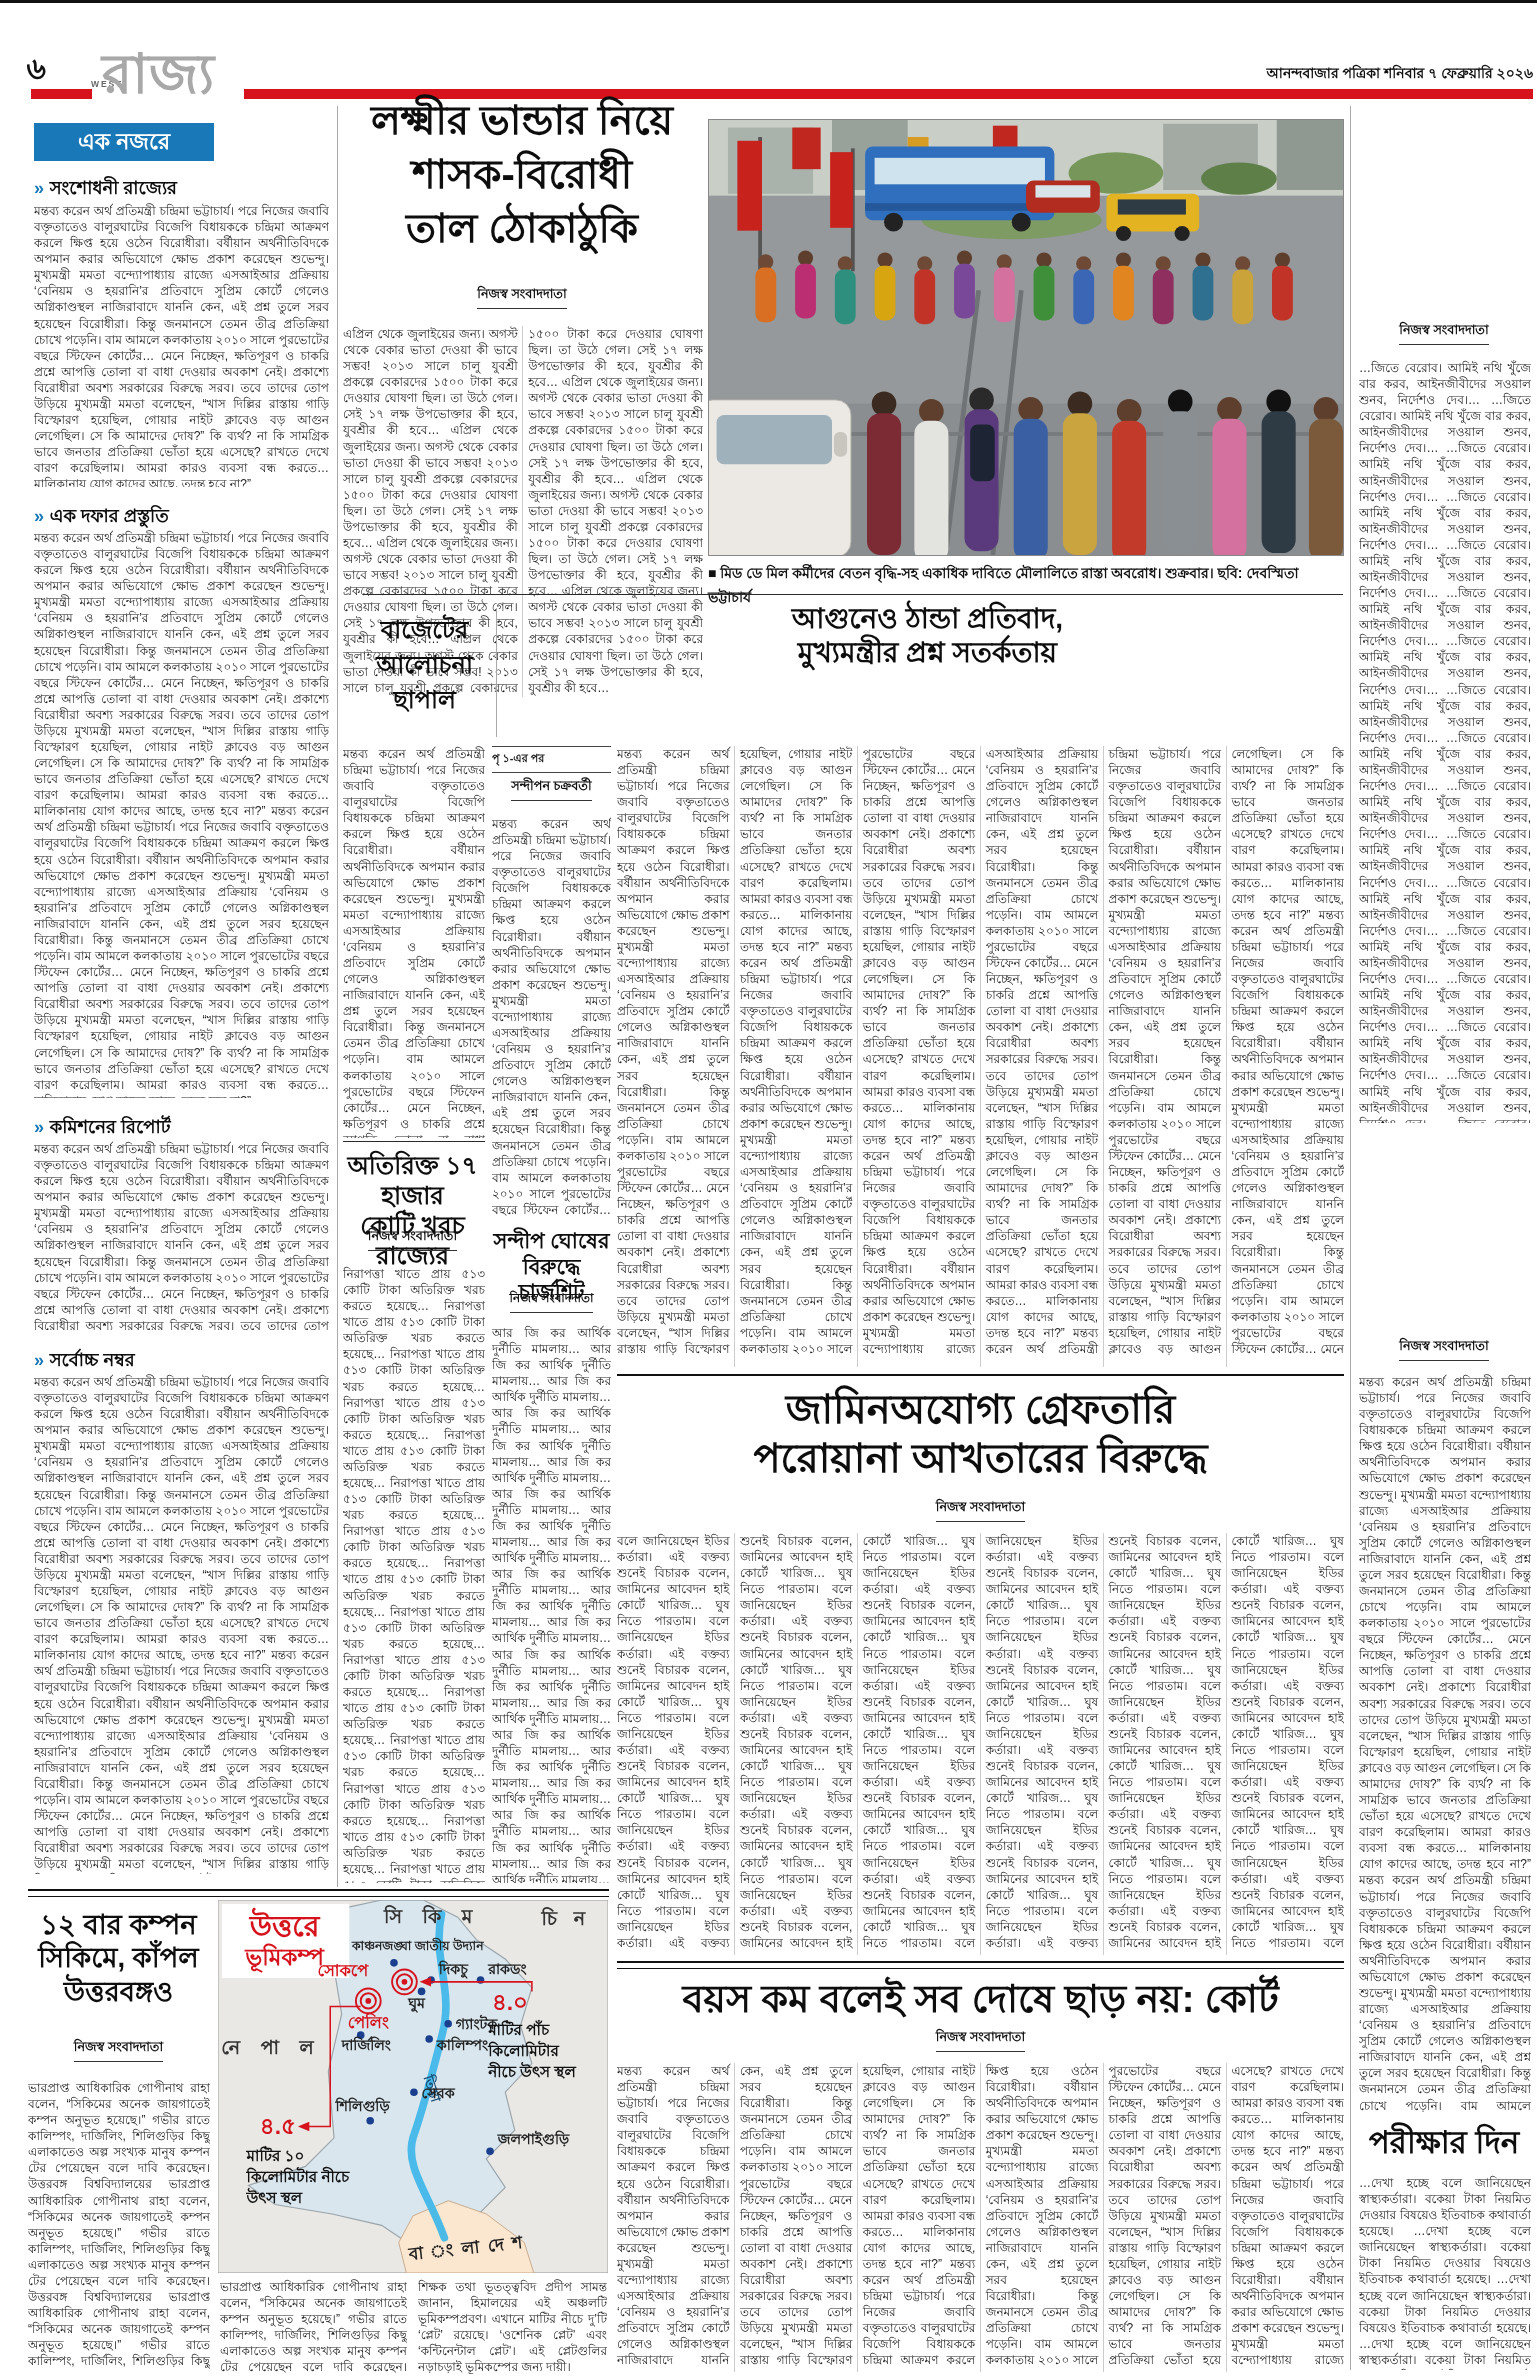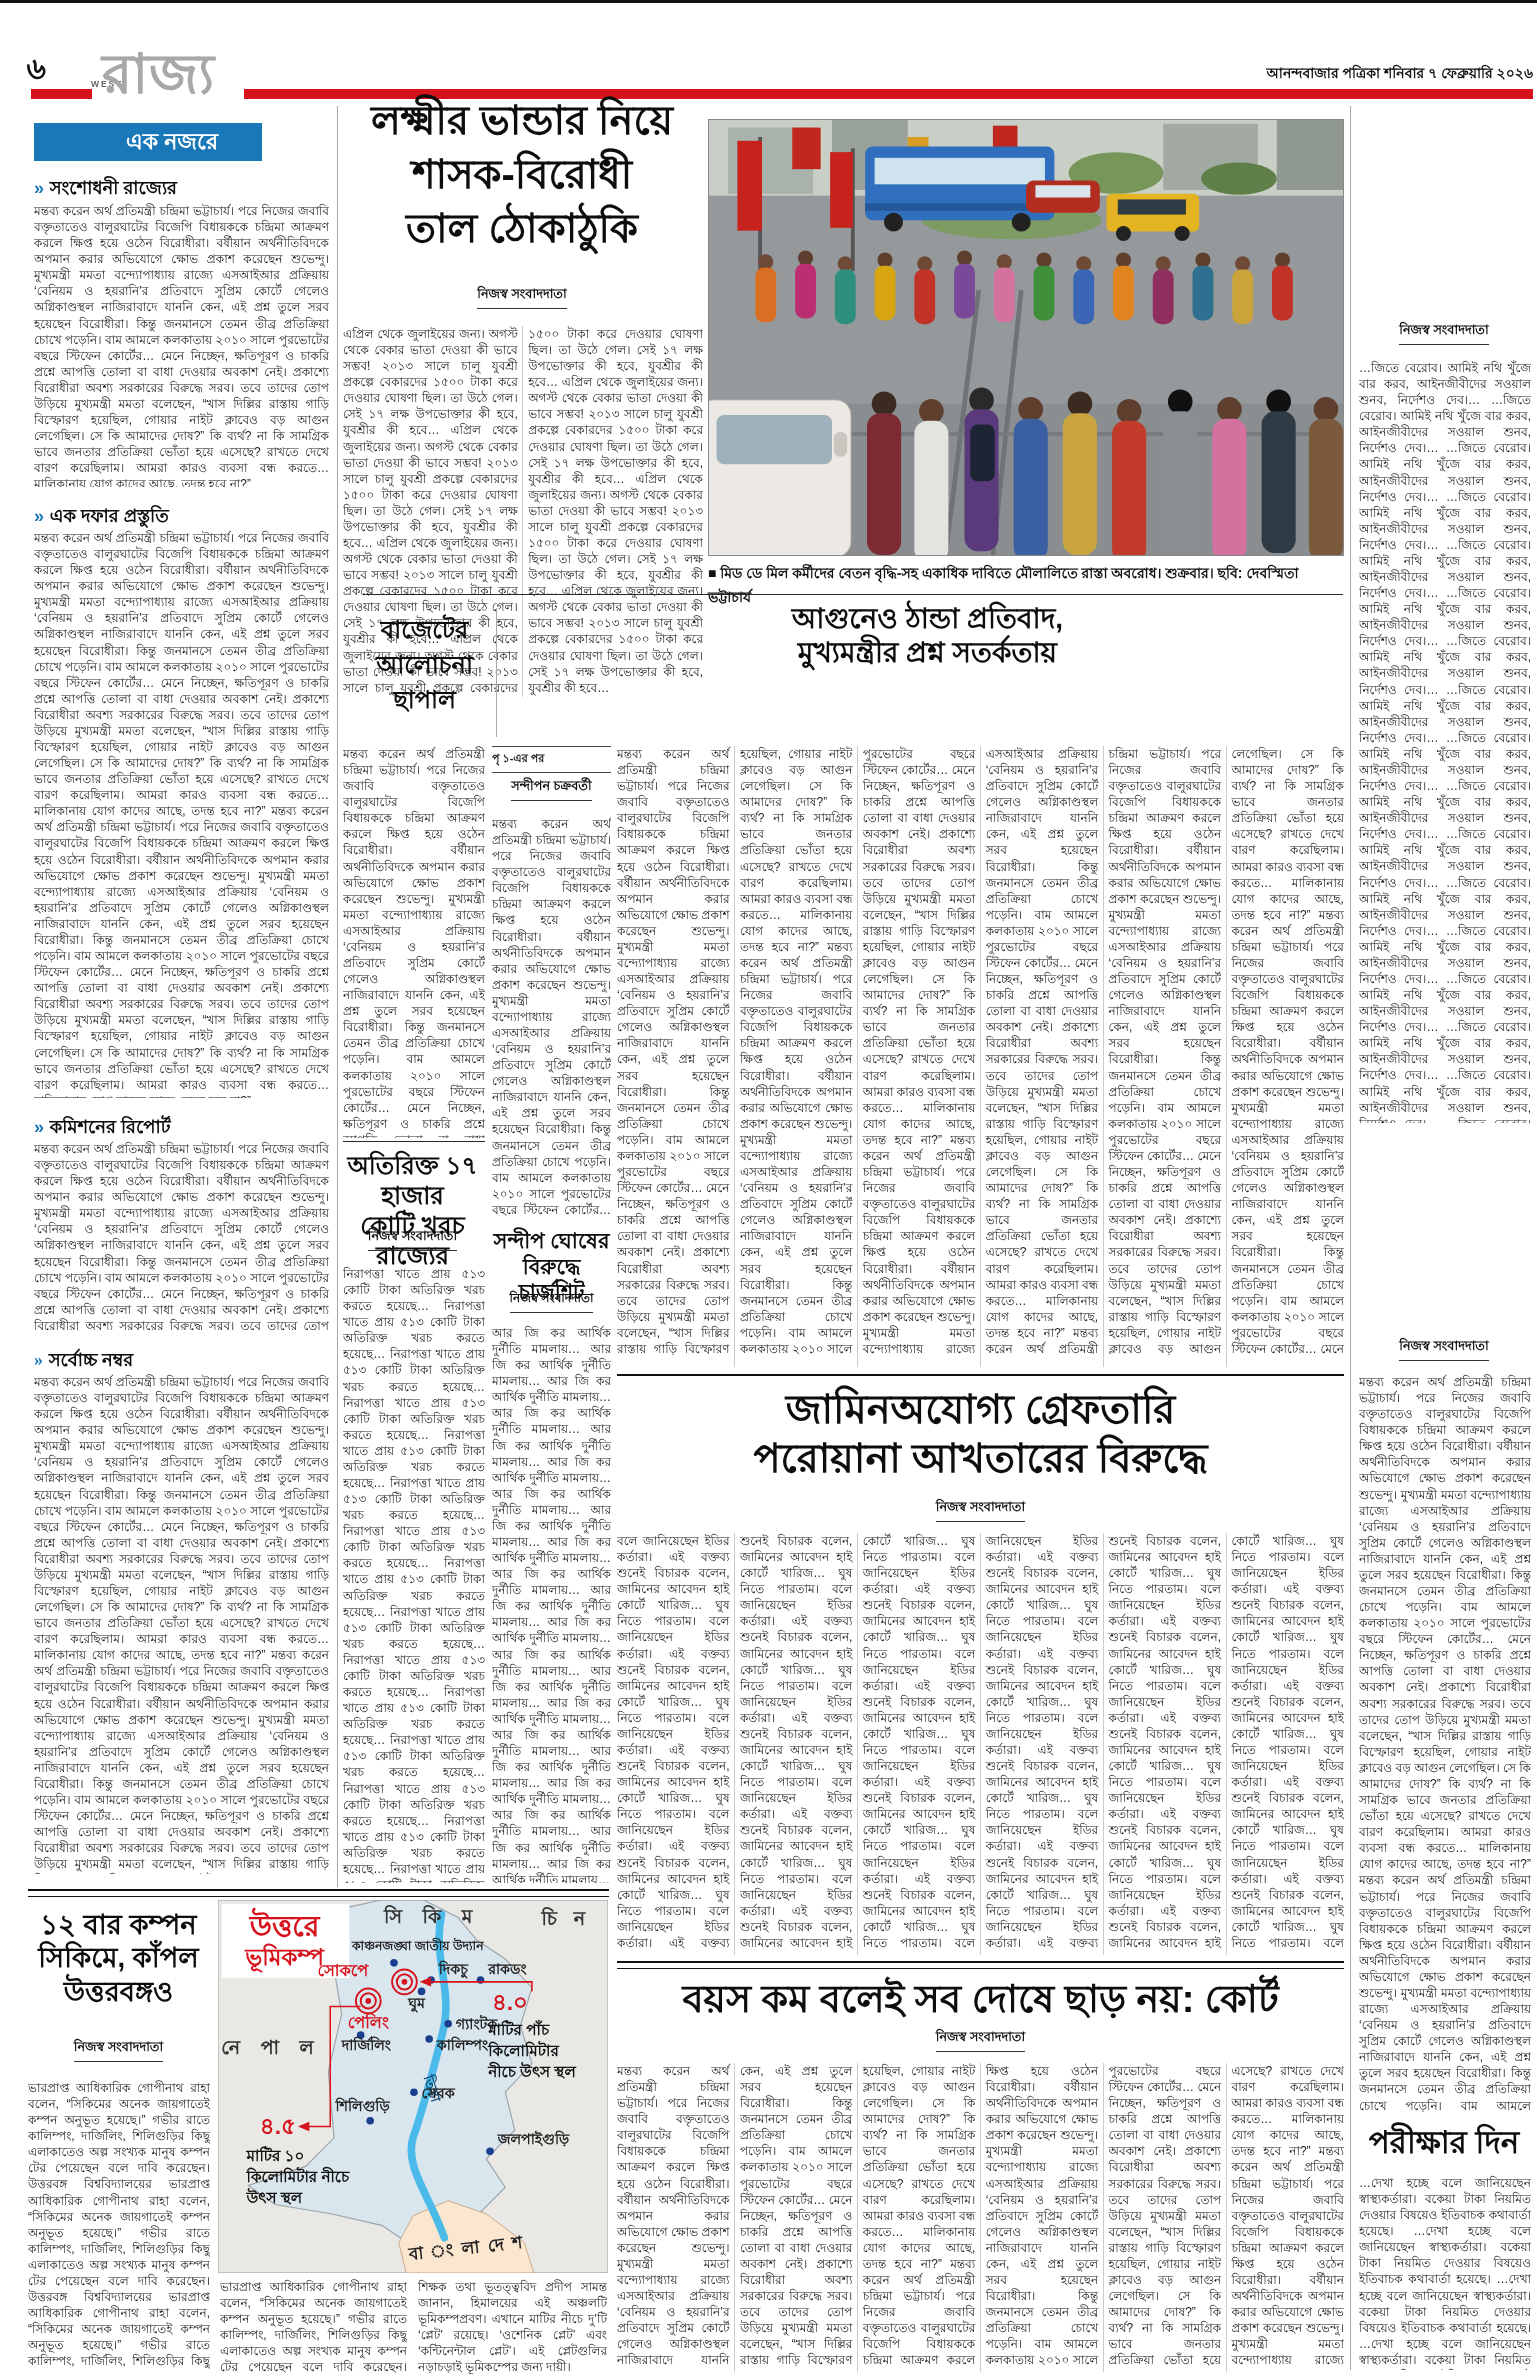--- a/index.html
+++ b/index.html
@@ -11,21 +11,21 @@
   .cols{column-gap:10.4px;column-rule:0.9px solid #cccccc;}
   .byline{font-weight:700;font-size:12.8px;text-align:center;color:#111;}
   .byline span{display:inline-block;border-bottom:1.4px solid #333;padding-bottom:2.8px;}
   .rule-h{background:#2a2a2a;height:0.9px;}
   .rule-v{background:#a9a9a9;width:0.9px;}
   .drule{height:4.7px;border-top:2.4px solid #111;border-bottom:1.4px solid #111;}
   .kicker{font-weight:800;font-size:24px;line-height:1.45;text-align:center;white-space:pre-line;color:#0d0d0d;}
   .continued{font-weight:800;font-size:11px;text-align:left;border-top:0.9px solid #444;border-bottom:0.9px solid #444;padding:2.8px 0;}
   .brief-head{font-weight:800;font-size:18px;color:#0d0d0d;}
   .brief-head .mark{color:#1878b8;margin-right:5.7px;}
-  .box-title{background:#1878b8;color:#fff;font-weight:800;font-size:22px;text-align:center;line-height:38px;padding-left:48px;}
+  .box-title{background:#1878b8;color:#fff;font-weight:800;font-size:22px;text-align:center;line-height:38px;}
   .masthead{font-weight:800;font-size:55px;color:#a8a8a8;letter-spacing:0.9px;}
   .edition{font-size:8.5px;letter-spacing:1.9px;color:#666;font-weight:700;}
   .pagenum{font-weight:800;font-size:30px;color:#111;}
   .dateline{font-weight:700;font-size:14px;color:#111;text-align:right;}
   .caption{font-weight:700;font-size:14px;color:#111;}
   .redbar{background:#d6131c;}
 </style>
 </head>
 <body>
 
@@ -53,21 +53,21 @@
   <div class="abs brief-head" style="left:34px;top:502px;width:295px;">
     <span class="mark">»</span><span>এক দফার প্রস্তুতি</span>
   </div>
   <div class="abs body" style="left:34px;top:530px;width:295px;height:568px;">মন্তব্য করেন অর্থ প্রতিমন্ত্রী চন্দ্রিমা ভট্টাচার্য। পরে নিজের জবাবি বক্তৃতাতেও বালুরঘাটের বিজেপি বিধায়ককে চন্দ্রিমা আক্রমণ করলে ক্ষিপ্ত হয়ে ওঠেন বিরোধীরা। বর্ষীয়ান অর্থনীতিবিদকে অপমান করার অভিযোগে ক্ষোভ প্রকাশ করেছেন শুভেন্দু। মুখ্যমন্ত্রী মমতা বন্দ্যোপাধ্যায় রাজ্যে এসআইআর প্রক্রিয়ায় ‘বেনিয়ম ও হয়রানি’র প্রতিবাদে সুপ্রিম কোর্টে গেলেও অগ্নিকাণ্ডস্থল নাজিরাবাদে যাননি কেন, এই প্রশ্ন তুলে সরব হয়েছেন বিরোধীরা। কিন্তু জনমানসে তেমন তীব্র প্রতিক্রিয়া চোখে পড়েনি। বাম আমলে কলকাতায় ২০১০ সালে পুরভোটের বছরে স্টিফেন কোর্টের… মেনে নিচ্ছেন, ক্ষতিপূরণ ও চাকরি প্রশ্নে আপত্তি তোলা বা বাধা দেওয়ার অবকাশ নেই। প্রকাশ্যে বিরোধীরা অবশ্য সরকারের বিরুদ্ধে সরব। তবে তাদের তোপ উড়িয়ে মুখ্যমন্ত্রী মমতা বলেছেন, “খাস দিল্লির রাস্তায় গাড়ি বিস্ফোরণ হয়েছিল, গোয়ার নাইট ক্লাবেও বড় আগুন লেগেছিল। সে কি আমাদের দোষ?” কি ব্যর্থ? না কি সামগ্রিক ভাবে জনতার প্রতিক্রিয়া ভোঁতা হয়ে এসেছে? রাখতে দেখে বারণ করেছিলাম। আমরা কারও ব্যবসা বন্ধ করতে… মালিকানায় যোগ কাদের আছে, তদন্ত হবে না?” মন্তব্য করেন অর্থ প্রতিমন্ত্রী চন্দ্রিমা ভট্টাচার্য। পরে নিজের জবাবি বক্তৃতাতেও বালুরঘাটের বিজেপি বিধায়ককে চন্দ্রিমা আক্রমণ করলে ক্ষিপ্ত হয়ে ওঠেন বিরোধীরা। বর্ষীয়ান অর্থনীতিবিদকে অপমান করার অভিযোগে ক্ষোভ প্রকাশ করেছেন শুভেন্দু। মুখ্যমন্ত্রী মমতা বন্দ্যোপাধ্যায় রাজ্যে এসআইআর প্রক্রিয়ায় ‘বেনিয়ম ও হয়রানি’র প্রতিবাদে সুপ্রিম কোর্টে গেলেও অগ্নিকাণ্ডস্থল নাজিরাবাদে যাননি কেন, এই প্রশ্ন তুলে সরব হয়েছেন বিরোধীরা। কিন্তু জনমানসে তেমন তীব্র প্রতিক্রিয়া চোখে পড়েনি। বাম আমলে কলকাতায় ২০১০ সালে পুরভোটের বছরে স্টিফেন কোর্টের… মেনে নিচ্ছেন, ক্ষতিপূরণ ও চাকরি প্রশ্নে আপত্তি তোলা বা বাধা দেওয়ার অবকাশ নেই। প্রকাশ্যে বিরোধীরা অবশ্য সরকারের বিরুদ্ধে সরব। তবে তাদের তোপ উড়িয়ে মুখ্যমন্ত্রী মমতা বলেছেন, “খাস দিল্লির রাস্তায় গাড়ি বিস্ফোরণ হয়েছিল, গোয়ার নাইট ক্লাবেও বড় আগুন লেগেছিল। সে কি আমাদের দোষ?” কি ব্যর্থ? না কি সামগ্রিক ভাবে জনতার প্রতিক্রিয়া ভোঁতা হয়ে এসেছে? রাখতে দেখে বারণ করেছিলাম। আমরা কারও ব্যবসা বন্ধ করতে… মালিকানায় যোগ কাদের আছে, তদন্ত হবে না?”</div>
 
   <div class="abs brief-head" style="left:34px;top:1113px;width:295px;">
     <span class="mark">»</span><span>কমিশনের রিপোর্ট</span>
   </div>
   <div class="abs body" style="left:34px;top:1141px;width:295px;height:189px;">মন্তব্য করেন অর্থ প্রতিমন্ত্রী চন্দ্রিমা ভট্টাচার্য। পরে নিজের জবাবি বক্তৃতাতেও বালুরঘাটের বিজেপি বিধায়ককে চন্দ্রিমা আক্রমণ করলে ক্ষিপ্ত হয়ে ওঠেন বিরোধীরা। বর্ষীয়ান অর্থনীতিবিদকে অপমান করার অভিযোগে ক্ষোভ প্রকাশ করেছেন শুভেন্দু। মুখ্যমন্ত্রী মমতা বন্দ্যোপাধ্যায় রাজ্যে এসআইআর প্রক্রিয়ায় ‘বেনিয়ম ও হয়রানি’র প্রতিবাদে সুপ্রিম কোর্টে গেলেও অগ্নিকাণ্ডস্থল নাজিরাবাদে যাননি কেন, এই প্রশ্ন তুলে সরব হয়েছেন বিরোধীরা। কিন্তু জনমানসে তেমন তীব্র প্রতিক্রিয়া চোখে পড়েনি। বাম আমলে কলকাতায় ২০১০ সালে পুরভোটের বছরে স্টিফেন কোর্টের… মেনে নিচ্ছেন, ক্ষতিপূরণ ও চাকরি প্রশ্নে আপত্তি তোলা বা বাধা দেওয়ার অবকাশ নেই। প্রকাশ্যে বিরোধীরা অবশ্য সরকারের বিরুদ্ধে সরব। তবে তাদের তোপ উড়িয়ে মুখ্যমন্ত্রী মমতা বলেছেন, “খাস দিল্লির রাস্তায় গাড়ি বিস্ফোরণ হয়েছিল, গোয়ার নাইট ক্লাবেও বড় আগুন লেগেছিল। সে কি আমাদের দোষ?” কি ব্যর্থ? না কি সামগ্রিক ভাবে জনতার প্রতিক্রিয়া ভোঁতা হয়ে এসেছে? রাখতে দেখে বারণ করেছিলাম। আমরা কারও ব্যবসা বন্ধ করতে… মালিকানায় যোগ কাদের আছে, তদন্ত হবে না?”</div>
 
-  <div class="abs brief-head" style="left:34px;top:1346px;width:295px;font-family:Liberation Serif, serif;">
+  <div class="abs brief-head" style="left:34px;top:1346px;width:295px;">
     <span class="mark">»</span><span>সর্বোচ্চ নম্বর</span>
   </div>
   <div class="abs body" style="left:34px;top:1374px;width:295px;height:500px;">মন্তব্য করেন অর্থ প্রতিমন্ত্রী চন্দ্রিমা ভট্টাচার্য। পরে নিজের জবাবি বক্তৃতাতেও বালুরঘাটের বিজেপি বিধায়ককে চন্দ্রিমা আক্রমণ করলে ক্ষিপ্ত হয়ে ওঠেন বিরোধীরা। বর্ষীয়ান অর্থনীতিবিদকে অপমান করার অভিযোগে ক্ষোভ প্রকাশ করেছেন শুভেন্দু। মুখ্যমন্ত্রী মমতা বন্দ্যোপাধ্যায় রাজ্যে এসআইআর প্রক্রিয়ায় ‘বেনিয়ম ও হয়রানি’র প্রতিবাদে সুপ্রিম কোর্টে গেলেও অগ্নিকাণ্ডস্থল নাজিরাবাদে যাননি কেন, এই প্রশ্ন তুলে সরব হয়েছেন বিরোধীরা। কিন্তু জনমানসে তেমন তীব্র প্রতিক্রিয়া চোখে পড়েনি। বাম আমলে কলকাতায় ২০১০ সালে পুরভোটের বছরে স্টিফেন কোর্টের… মেনে নিচ্ছেন, ক্ষতিপূরণ ও চাকরি প্রশ্নে আপত্তি তোলা বা বাধা দেওয়ার অবকাশ নেই। প্রকাশ্যে বিরোধীরা অবশ্য সরকারের বিরুদ্ধে সরব। তবে তাদের তোপ উড়িয়ে মুখ্যমন্ত্রী মমতা বলেছেন, “খাস দিল্লির রাস্তায় গাড়ি বিস্ফোরণ হয়েছিল, গোয়ার নাইট ক্লাবেও বড় আগুন লেগেছিল। সে কি আমাদের দোষ?” কি ব্যর্থ? না কি সামগ্রিক ভাবে জনতার প্রতিক্রিয়া ভোঁতা হয়ে এসেছে? রাখতে দেখে বারণ করেছিলাম। আমরা কারও ব্যবসা বন্ধ করতে… মালিকানায় যোগ কাদের আছে, তদন্ত হবে না?” মন্তব্য করেন অর্থ প্রতিমন্ত্রী চন্দ্রিমা ভট্টাচার্য। পরে নিজের জবাবি বক্তৃতাতেও বালুরঘাটের বিজেপি বিধায়ককে চন্দ্রিমা আক্রমণ করলে ক্ষিপ্ত হয়ে ওঠেন বিরোধীরা। বর্ষীয়ান অর্থনীতিবিদকে অপমান করার অভিযোগে ক্ষোভ প্রকাশ করেছেন শুভেন্দু। মুখ্যমন্ত্রী মমতা বন্দ্যোপাধ্যায় রাজ্যে এসআইআর প্রক্রিয়ায় ‘বেনিয়ম ও হয়রানি’র প্রতিবাদে সুপ্রিম কোর্টে গেলেও অগ্নিকাণ্ডস্থল নাজিরাবাদে যাননি কেন, এই প্রশ্ন তুলে সরব হয়েছেন বিরোধীরা। কিন্তু জনমানসে তেমন তীব্র প্রতিক্রিয়া চোখে পড়েনি। বাম আমলে কলকাতায় ২০১০ সালে পুরভোটের বছরে স্টিফেন কোর্টের… মেনে নিচ্ছেন, ক্ষতিপূরণ ও চাকরি প্রশ্নে আপত্তি তোলা বা বাধা দেওয়ার অবকাশ নেই। প্রকাশ্যে বিরোধীরা অবশ্য সরকারের বিরুদ্ধে সরব। তবে তাদের তোপ উড়িয়ে মুখ্যমন্ত্রী মমতা বলেছেন, “খাস দিল্লির রাস্তায় গাড়ি বিস্ফোরণ হয়েছিল, গোয়ার নাইট ক্লাবেও বড় আগুন লেগেছিল। সে কি আমাদের দোষ?” কি ব্যর্থ? না কি সামগ্রিক ভাবে জনতার প্রতিক্রিয়া ভোঁতা হয়ে এসেছে? রাখতে দেখে বারণ করেছিলাম। আমরা কারও ব্যবসা বন্ধ করতে… মালিকানায় যোগ কাদের আছে, তদন্ত হবে না?”</div>
 
   <div class="abs drule" style="left:28px;top:1889px;width:581px;"></div>
   <div class="abs hl" style="left:23px;top:1908px;width:191px;font-size:27.4px;">১২ বার কম্পন
 সিকিমে, কাঁপল
 উত্তরবঙ্গও</div>
   <div class="abs byline" style="left:23px;top:2037px;width:191px;"><span>নিজস্ব সংবাদদাতা</span></div>
   <div class="abs body" style="left:28px;top:2080px;width:182px;height:289px;">ভারপ্রাপ্ত আধিকারিক গোপীনাথ রাহা বলেন, “সিকিমের অনেক জায়গাতেই কম্পন অনুভূত হয়েছে।” গভীর রাতে কালিম্পং, দার্জিলিং, শিলিগুড়ির কিছু এলাকাতেও অল্প সংখ্যক মানুষ কম্পন টের পেয়েছেন বলে দাবি করেছেন। উত্তরবঙ্গ বিশ্ববিদ্যালয়ের ভারপ্রাপ্ত আধিকারিক গোপীনাথ রাহা বলেন, “সিকিমের অনেক জায়গাতেই কম্পন অনুভূত হয়েছে।” গভীর রাতে কালিম্পং, দার্জিলিং, শিলিগুড়ির কিছু এলাকাতেও অল্প সংখ্যক মানুষ কম্পন টের পেয়েছেন বলে দাবি করেছেন। উত্তরবঙ্গ বিশ্ববিদ্যালয়ের ভারপ্রাপ্ত আধিকারিক গোপীনাথ রাহা বলেন, “সিকিমের অনেক জায়গাতেই কম্পন অনুভূত হয়েছে।” গভীর রাতে কালিম্পং, দার্জিলিং, শিলিগুড়ির কিছু এলাকাতেও অল্প সংখ্যক মানুষ কম্পন টের পেয়েছেন বলে দাবি করেছেন। উত্তরবঙ্গ বিশ্ববিদ্যালয়ের</div>

